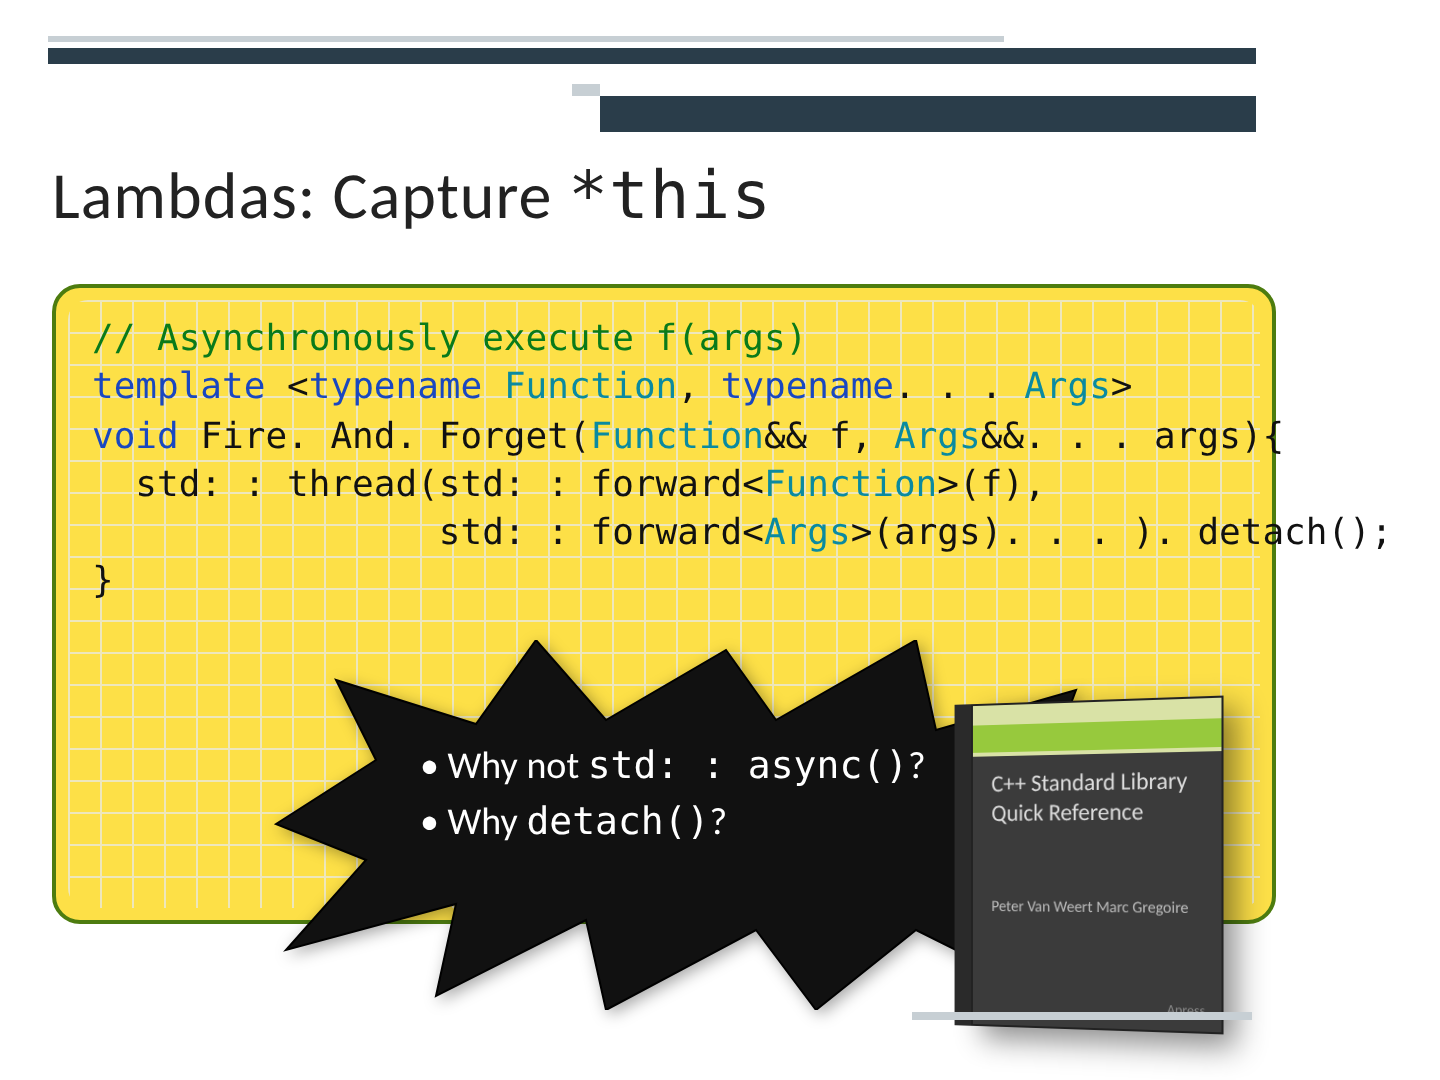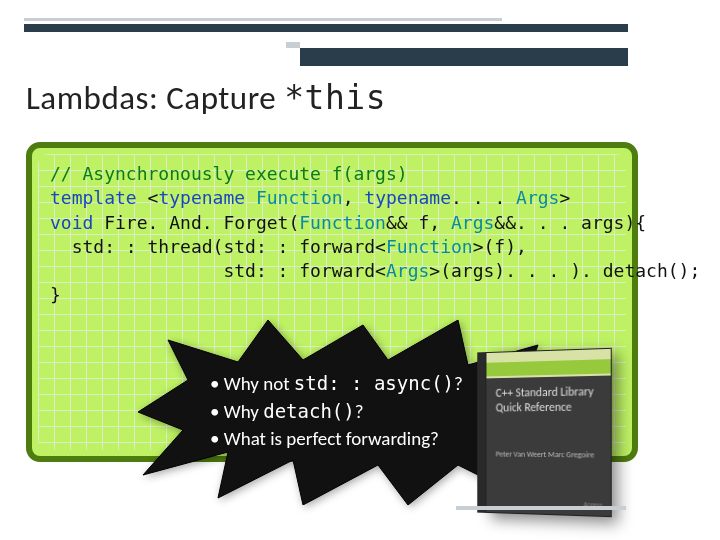--- a/index.html
+++ b/index.html
@@ -3,21 +3,21 @@
 <meta charset="utf-8">
 <style>
   html,body{margin:0;padding:0;width:720px;height:540px;background:#fff;font-family:"Segoe UI",Calibri,Arial,sans-serif;overflow:hidden}
   .slide{position:relative;width:652px;height:540px;box-sizing:border-box}
   .top-thin{position:absolute;left:24px;right:150px;top:18px;height:3px;background:#c7cfd4}
   .top-thick{position:absolute;left:24px;right:24px;top:24px;height:8px;background:#2a3d4a}
   .top-bar2{position:absolute;left:300px;right:24px;top:48px;height:18px;background:#2a3d4a}
   .top-bar2::before{content:"";position:absolute;left:-14px;top:-6px;width:14px;height:6px;background:#c7cfd4}
   .title{position:absolute;left:26px;top:78px;font-size:33px;color:#222;letter-spacing:0.5px}
   .title .mono{font-family:Consolas,Menlo,monospace}
-  .codebox{position:absolute;left:26px;right:14px;top:142px;height:320px;border:6px solid #4d7c0f;border-radius:14px;background:#bef264;box-sizing:border-box;padding:14px 18px}
+  .codebox{position:absolute;left:26px;right:14px;top:142px;height:320px;border:2px solid #4d7c0f;border-radius:14px;background:#fde047;box-sizing:border-box;padding:14px 18px}
   .codebox .grid{position:absolute;inset:6px;background-image:linear-gradient(#e8ebed 1px,transparent 1px),linear-gradient(90deg,#e8ebed 1px,transparent 1px);background-size:16px 16px;border-radius:10px;pointer-events:none;opacity:0.7}
   .code{position:relative;font-family:Consolas,Menlo,monospace;font-size:18px;line-height:1.35;white-space:pre;color:#111}
   .c-com{color:#0a7a1a}
   .c-kw{color:#1947c0}
   .c-ty{color:#0a8aa0}
   .burst{position:absolute;left:128px;top:320px;width:470px;height:185px;filter:drop-shadow(2px 2px 4px rgba(0,0,0,0.35))}
   .burst svg{width:100%;height:100%}
   .burst-text{position:absolute;left:210px;top:370px;width:360px;color:#fff;font-size:19px;line-height:1.45}
   .burst-text .mono{font-family:Consolas,Menlo,monospace}
   .burst-text .row::before{content:"• ";}
@@ -53,21 +53,20 @@
   </div>
 
   <div class="burst">
     <svg viewBox="0 0 470 185">
       <polygon points="10,92 60,60 40,20 110,42 140,0 175,40 235,5 260,40 330,0 340,45 410,25 395,65 465,80 408,100 460,140 385,128 400,180 330,145 280,185 250,145 175,185 165,140 90,178 100,132 15,155 55,110" fill="#111" stroke="#000"></polygon>
     </svg>
   </div>
   <div class="burst-text">
     <div class="row"><span>Why not </span><span class="mono">std: : async()</span><span>?</span></div>
     <div class="row"><span>Why </span><span class="mono">detach()</span><span>?</span></div>
-    <div class="row"><span>What is perfect forwarding?</span></div>
   </div>
 
   <div class="book">
     <div class="spine"></div>
     <div class="cover">
       <div class="band"></div>
       <div class="btitle">C++ Standard Library Quick Reference</div>
       <div class="auth">Peter Van Weert
 Marc Gregoire</div>
       <div class="pub">Apress</div>

